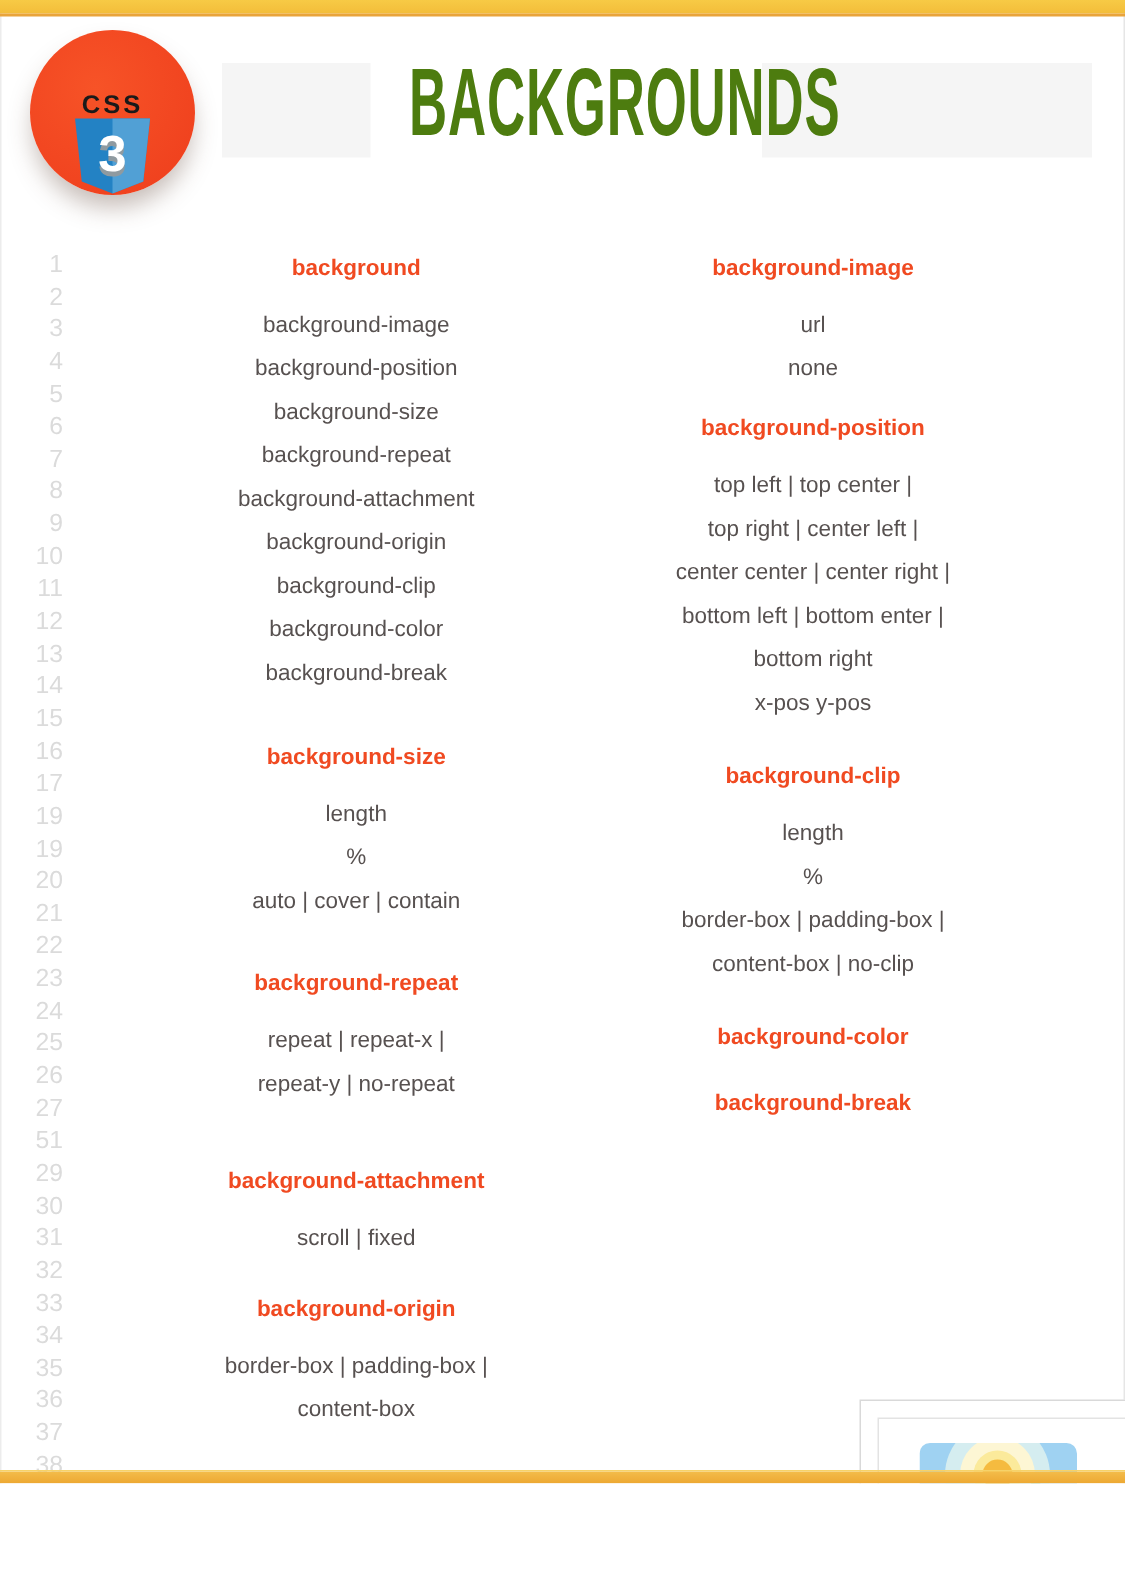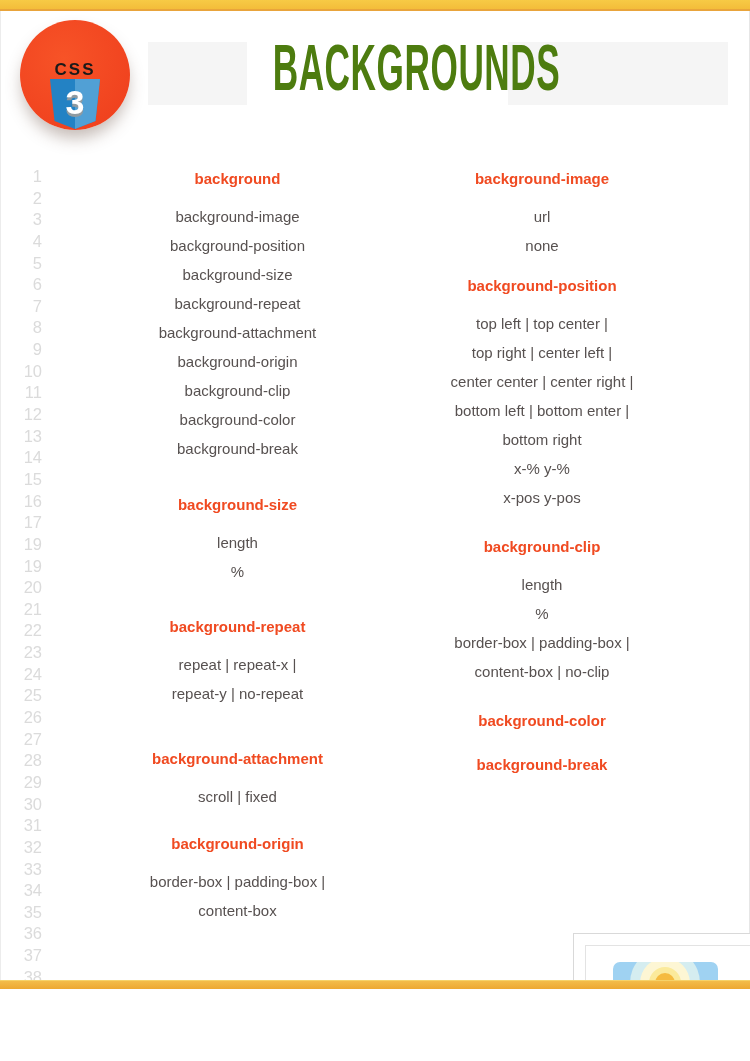--- a/index.html
+++ b/index.html
@@ -93,21 +93,21 @@
       <div class="ln">19</div>
       <div class="ln">19</div>
       <div class="ln">20</div>
       <div class="ln">21</div>
       <div class="ln">22</div>
       <div class="ln">23</div>
       <div class="ln">24</div>
       <div class="ln">25</div>
       <div class="ln">26</div>
       <div class="ln">27</div>
-      <div class="ln">28</div>
+      <div class="ln">51</div>
       <div class="ln">29</div>
       <div class="ln">30</div>
       <div class="ln">31</div>
       <div class="ln">32</div>
       <div class="ln">33</div>
       <div class="ln">34</div>
       <div class="ln">35</div>
       <div class="ln">36</div>
       <div class="ln">37</div>
       <div class="ln">38</div>
@@ -130,20 +130,21 @@
           <div class="row">background-color</div>
           <div class="row">background-break</div>
         </div>
     </div>
     <div class="section" style="margin-top:27px">
       <div class="sec-header">background-size</div>
       <div>
 
       <div class="row">length</div>
           <div class="row">%</div>
+          <div class="row">auto | cover | contain</div>
         </div>
     </div>
     <div class="section" style="margin-top:26px">
       <div class="sec-header">background-repeat</div>
       <div>
 
       <div class="row">repeat | repeat-x |</div>
           <div class="row">repeat-y | no-repeat</div>
         </div>
     </div>
@@ -175,21 +176,20 @@
     </div>
     <div class="section" style="margin-top:11px">
       <div class="sec-header">background-position</div>
       <div>
 
       <div class="row">top left | top center |</div>
           <div class="row">top right | center left |</div>
           <div class="row">center center | center right |</div>
           <div class="row">bottom left | bottom enter |</div>
           <div class="row">bottom right</div>
-          <div class="row">x-% y-%</div>
           <div class="row">x-pos y-pos</div>
         </div>
     </div>
     <div class="section" style="margin-top:20px">
       <div class="sec-header">background-clip</div>
       <div>
 
       <div class="row">length</div>
           <div class="row">%</div>
           <div class="row">border-box | padding-box |</div>

